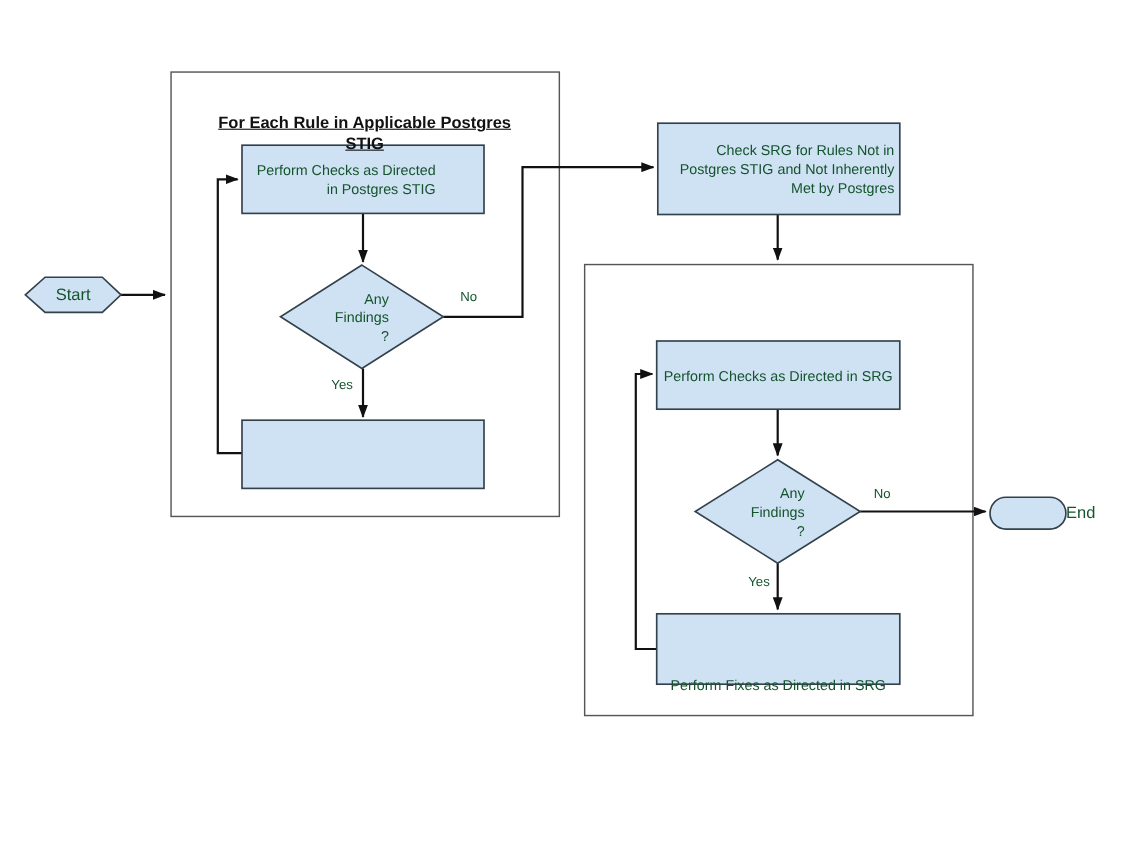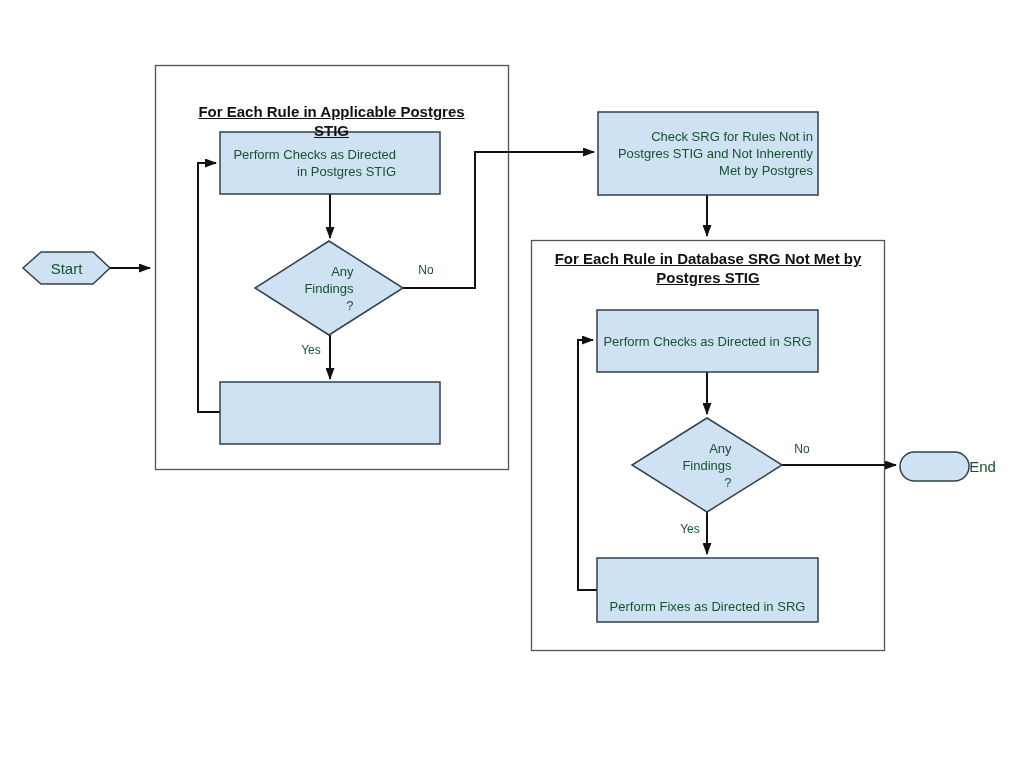--- a/index.html
+++ b/index.html
@@ -87,29 +87,28 @@
 Findings
 ?</div>
 
   <div class="lbl branch" style="left:406px; top:261px; width:40px; height:18px;">No</div>
 
   <div class="lbl branch" style="left:291px; top:341px; width:40px; height:18px;">Yes</div>
 
 
   <div class="lbl" style="left:603px; top:112px; width:210px; height:83px;">Check SRG for Rules Not in Postgres STIG and Not Inherently Met by Postgres</div>
 
-  <div class="loop-title" style="left:553px; top:249px; width:310px;">For Each Rule in Database SRG Not Met by Postgres STIG</div>
 
   <div class="lbl" style="left:597px; top:310px; width:221px; height:62px;">Perform Checks as Directed in SRG</div>
 
   <div class="lbl pre" style="left:632px; top:418px; width:150px; height:94px;">Any
 Findings
 ?</div>
 
   <div class="lbl branch" style="left:782px; top:440px; width:40px; height:18px;">No</div>
 
   <div class="lbl branch" style="left:670px; top:520px; width:40px; height:18px;">Yes</div>
 
-  <div class="lbl" style="left:597px; top:574px; width:221px; height:64px;">Perform Fixes as Directed in SRG</div>
+  <div class="lbl" style="left:597px; top:590px; width:221px; height:64px;">Perform Fixes as Directed in SRG</div>
 
   <div class="lbl terminator" style="left:900px; top:452px; width:69px; height:29px;padding-left:48px;">End</div>
 
 </div>
 
 </body></html>

